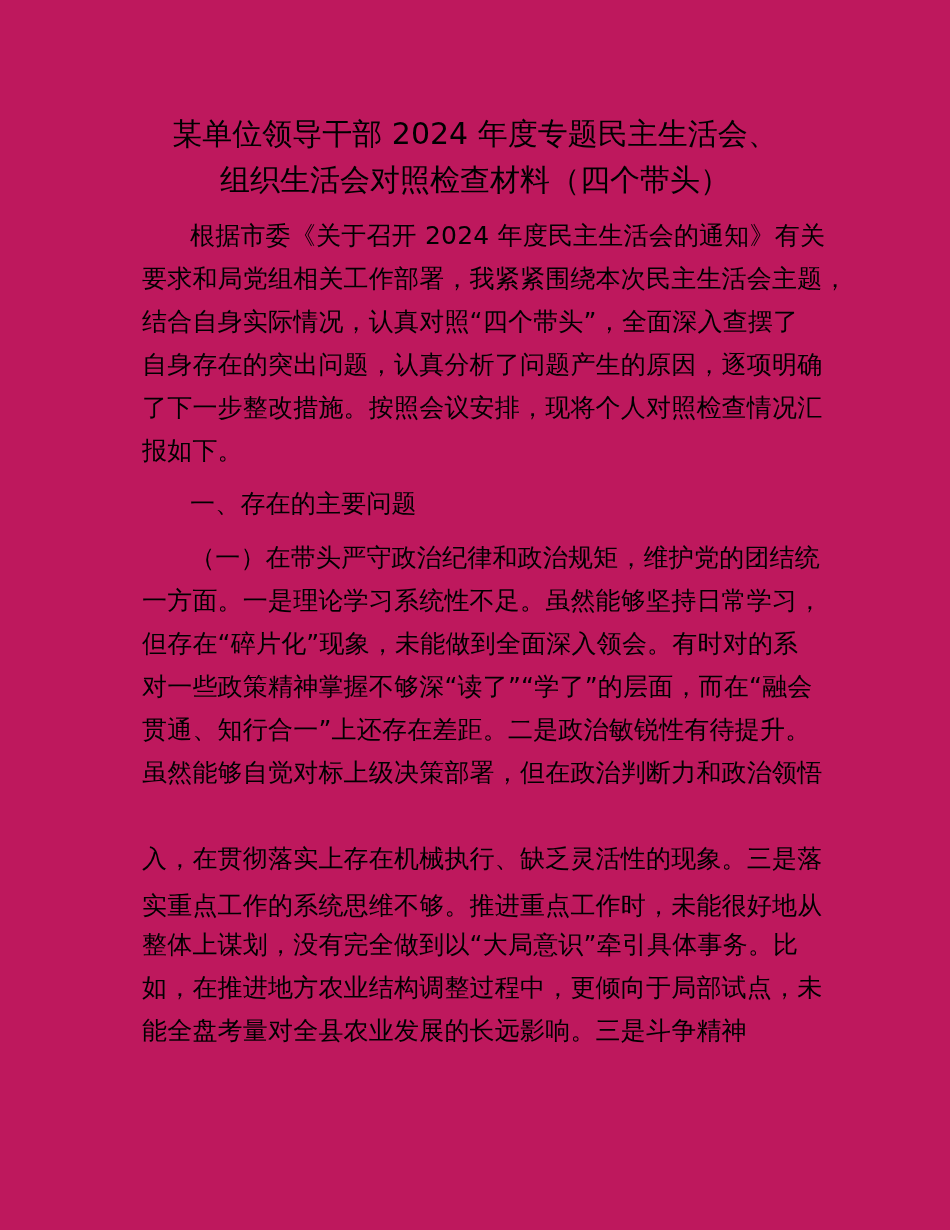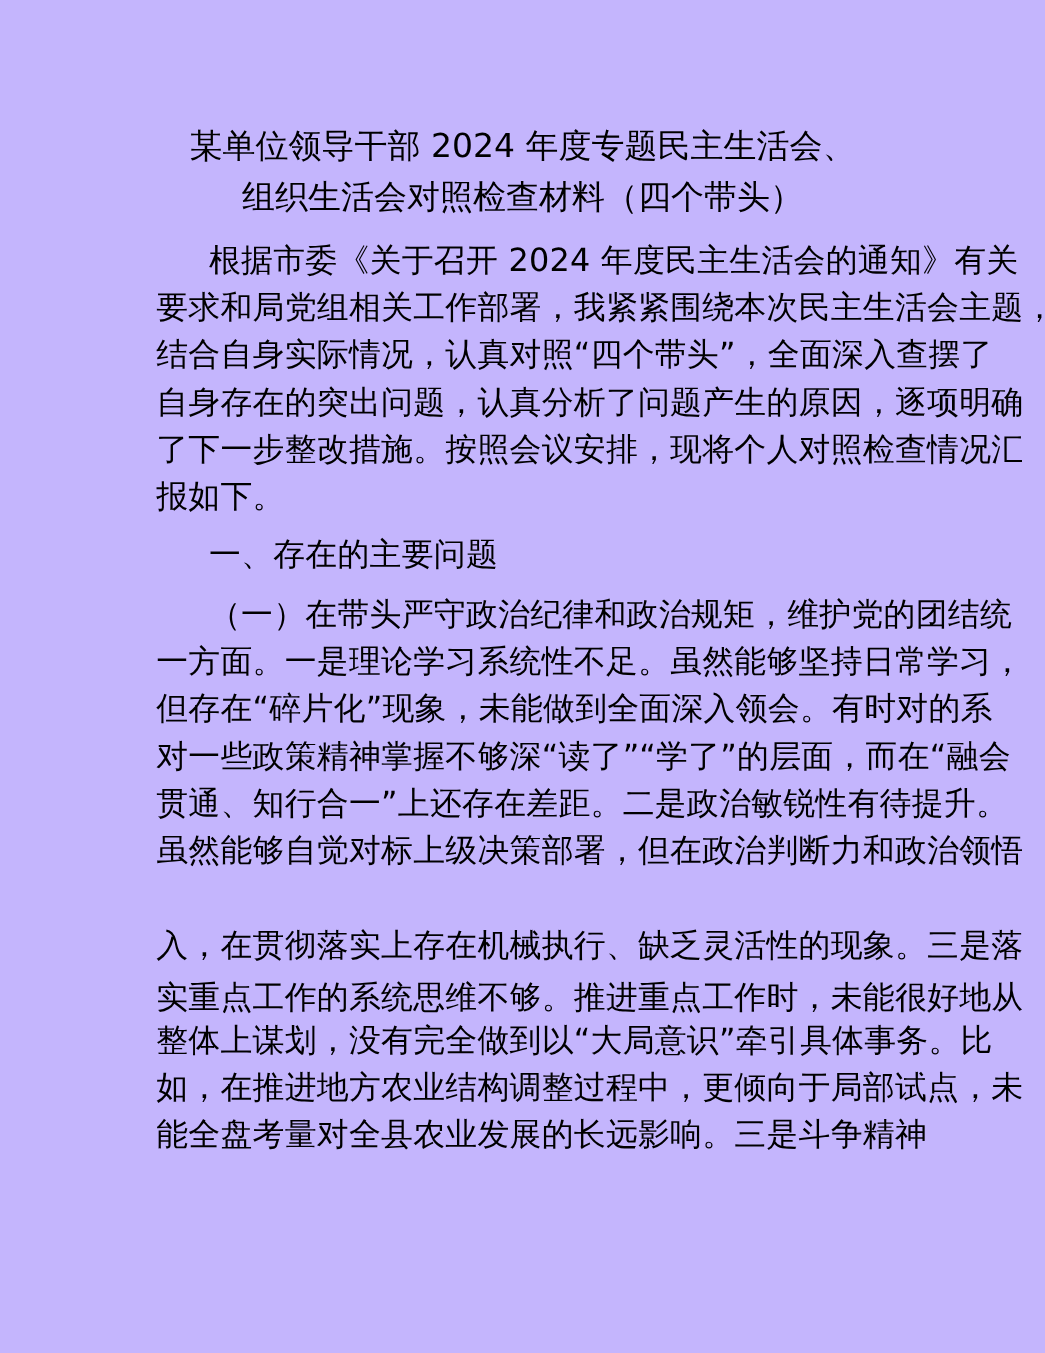--- a/index.html
+++ b/index.html
@@ -1,23 +1,23 @@
 <!DOCTYPE html>
 <html><head>
   <meta charset="utf-8">
   <style>
     html, body { margin: 0; padding: 0; background: #ffffff; }
     body { width: 950px; height: 1230px; position: relative; overflow: hidden;
       font-family: "DejaVu Sans", "Liberation Sans", sans-serif; color: #000; }
-    .page { position: absolute; left: 0; top: 0; width: 950px; height: 1230px; background: #c4b5fd; }
+    .page { position: absolute; left: 0; top: 0; width: 950px; height: 1230px; background: #be185d; }
     .title { position: absolute; left: 0; width: 950px; text-align: center;
       font-size: 30px; line-height: 40px; letter-spacing: 0px; color: #000; }
     .t1 { top: 114px; }
     .t2 { top: 160px; }
-    .line { position: absolute; left: 142px; font-size: 29px; line-height: 32px;
+    .line { position: absolute; left: 142px; font-size: 25px; line-height: 32px;
       white-space: nowrap; color: #000; letter-spacing: 0.2px; }
     .indent { left: 190px; }
   </style>
 </head>
 <body>
 
 <div class="page">
   <div class="title t1">某单位领导干部 2024 年度专题民主生活会、</div>
   <div class="title t2">组织生活会对照检查材料（四个带头）</div>
 

